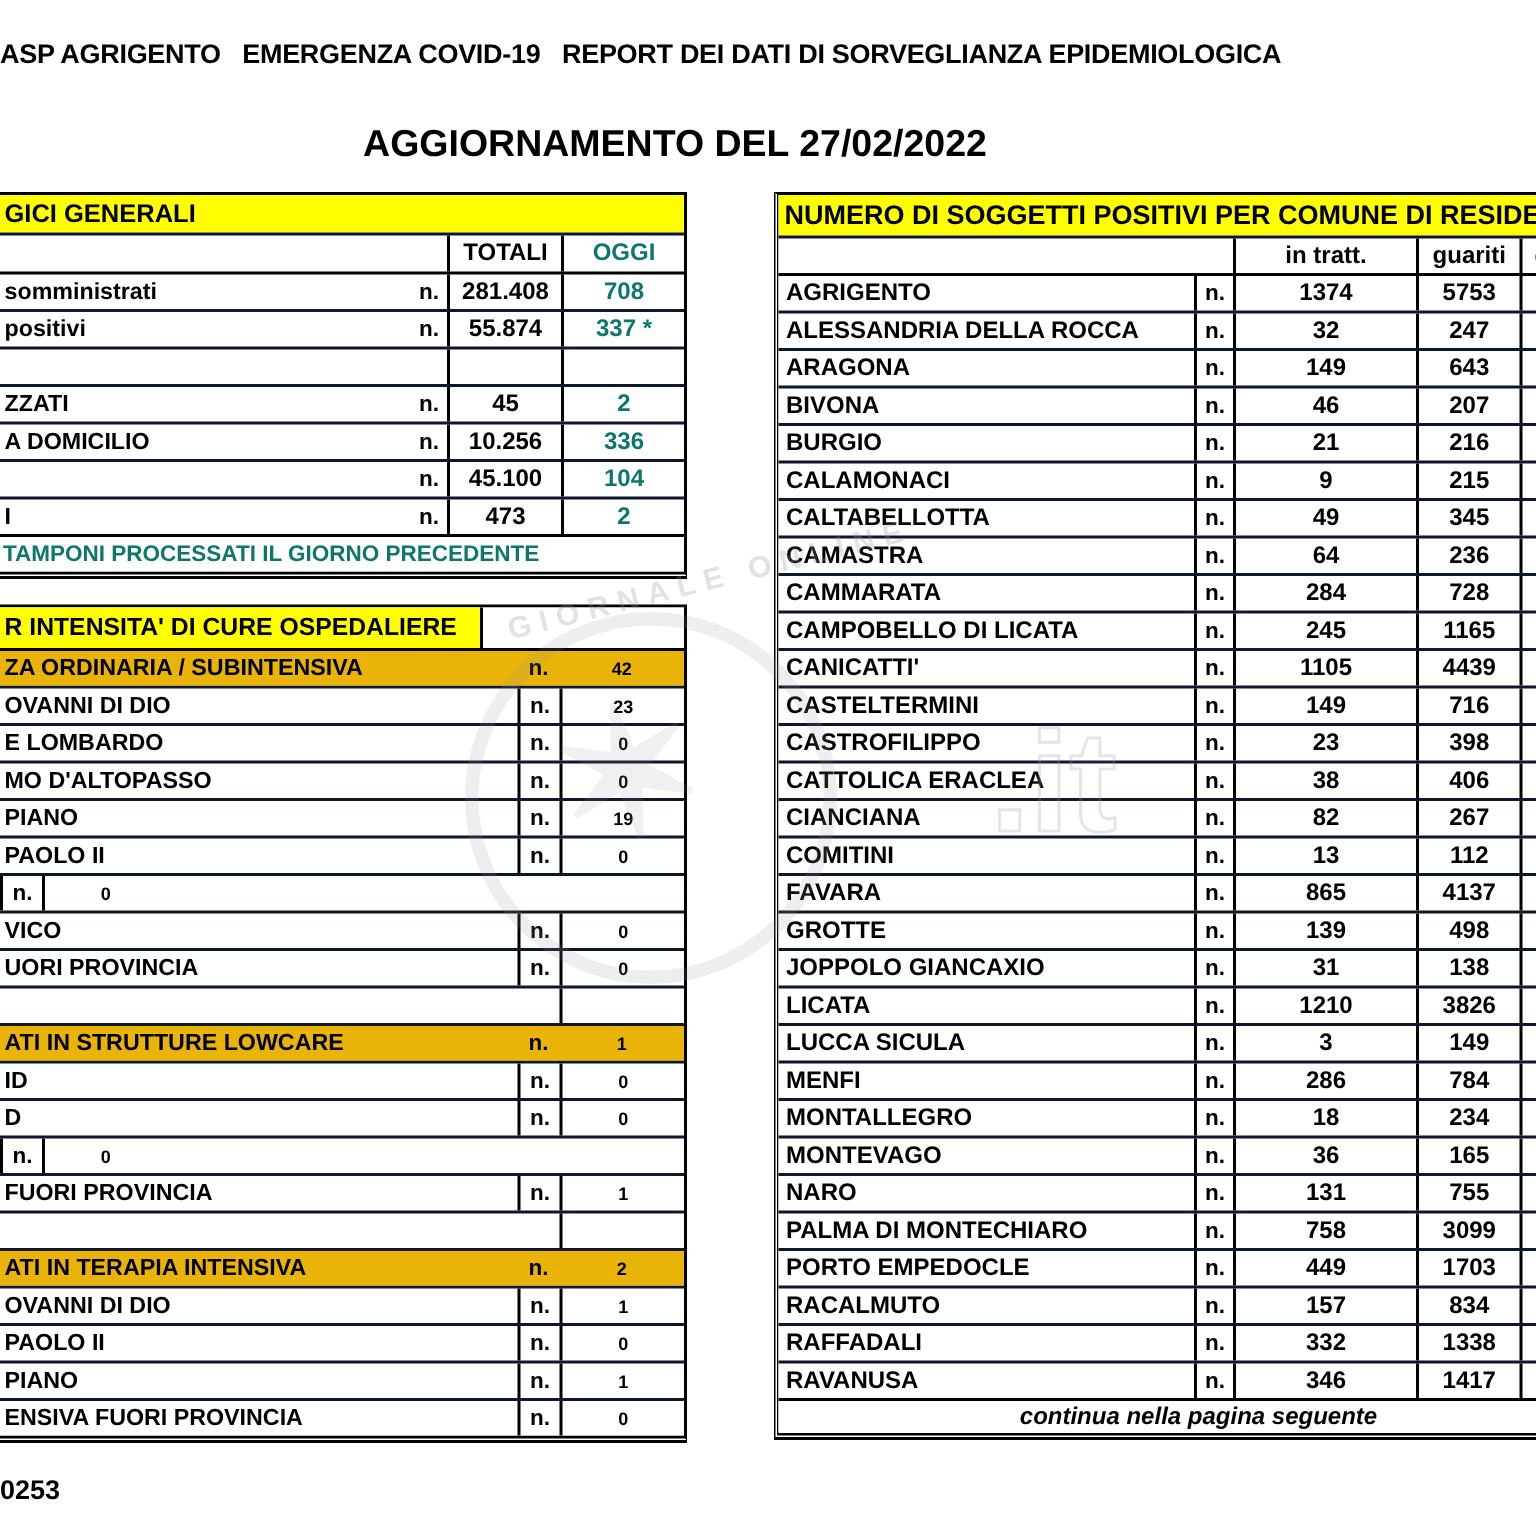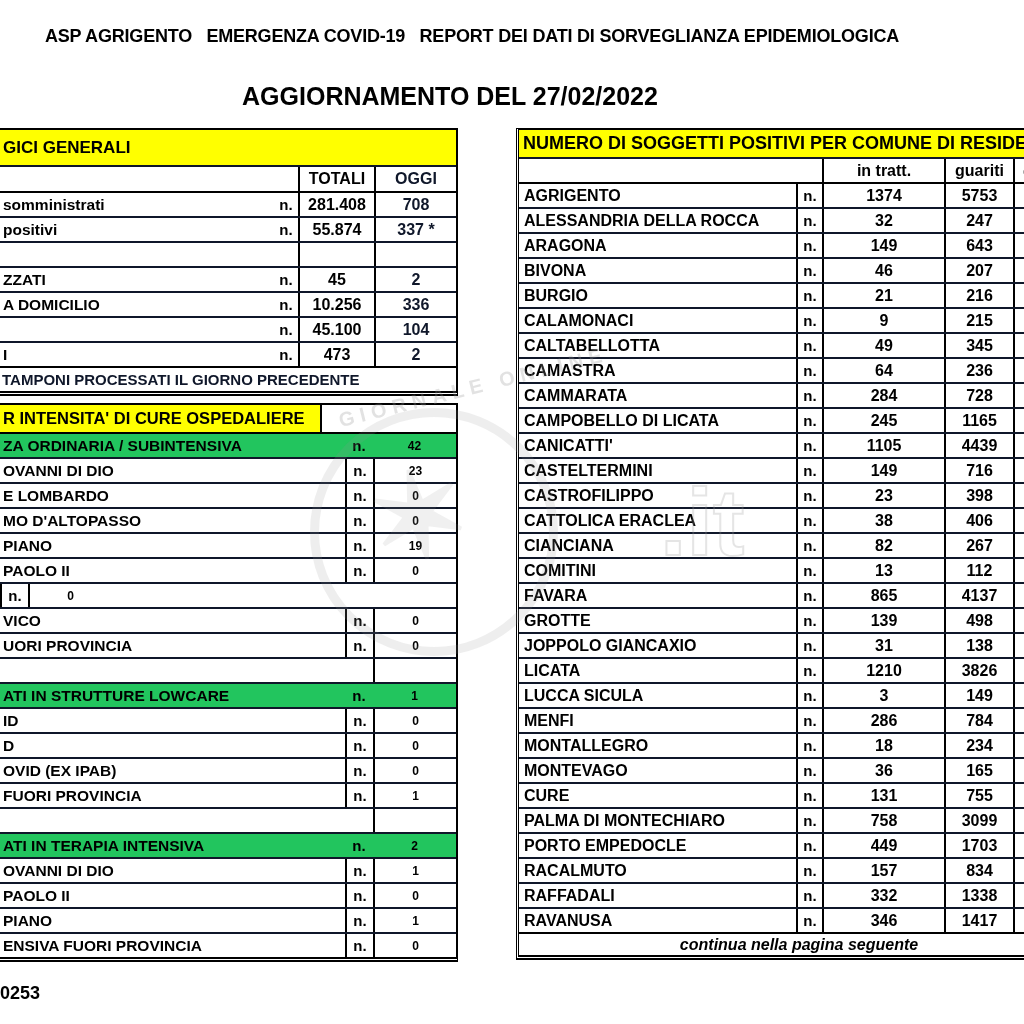--- a/index.html
+++ b/index.html
@@ -2,42 +2,42 @@
 <html><head>
 <meta charset="utf-8">
 <style>
   html,body{margin:0;padding:0}
   body{
     width:1024px;height:1024px;position:relative;overflow:hidden;
     background:#ffffff;
     font-family:"Liberation Sans",sans-serif;font-weight:bold;color:#000;
   }
   
-  .hline1{position:absolute;top:26px;left:0;width:944px;text-align:center;
+  .hline1{position:absolute;top:26px;left:0;width:944px;text-align:left;
     font-size:18px;white-space:pre;letter-spacing:-0.2px}
   .htitle{position:absolute;top:82px;left:0;width:900px;text-align:center;font-size:25px}
   
   .tbl{position:absolute;background:#fff;border-top:2px solid #000}
   #t1{left:0;top:128px;width:456px;border-right:2px solid #000;border-bottom:5px double #000}
   #t2{left:0;top:403px;width:456px;border-right:2px solid #000;border-bottom:5px double #000}
   #t3{left:516px;top:128px;width:560px;border-left:3px double #000;border-bottom:5px double #000}
   .row{display:flex;align-items:stretch;height:25px;box-sizing:border-box;background:#fff}
   .row + .row{border-top:2px solid #0f172a}
   .cell{display:flex;align-items:center;box-sizing:border-box;overflow:hidden;height:100%}
   .bl{border-left:2px solid #000}
   .yellow{background:#ffff00}
-  .gray{background:#22c55e}
-  .red{color:#0f172a}
+  .gray{background:#eab308}
+  .red{color:#0f766e}
   .lblpad{padding-left:3px}
   
   .c1-lbl{flex:1 1 auto;font-size:15.5px}
   .c1-n{width:24px;font-size:15px;justify-content:center}
   .c1-tot{width:76px;font-size:16px;justify-content:center}
   .c1-oggi{width:82px;font-size:16px;justify-content:center}
-  #t1 .yhead{height:35px;font-size:17px;padding-left:3px}
+  #t1 .yhead{height:25px;font-size:17px;padding-left:3px}
   #t1 .colhead{height:26px}
   #t1 .foot{height:25px;font-size:15px;padding-left:2px}
   
   .c2-lbl{flex:1 1 auto;font-size:15.5px}
   .c2-n{width:28px;font-size:15px;justify-content:center}
   .c2-val{width:83px;font-size:12px;justify-content:center}
   #t2 .yhead{height:27px}
   #t2 .ycell{width:320px;font-size:16.5px;padding-left:3px}
   #t2 .yrest{flex:1 1 auto}
   
@@ -186,21 +186,20 @@
         <div class="cell c2-lbl lblpad">ID</div>
         <div class="cell c2-n bl">n.</div>
         <div class="cell c2-val bl">0</div>
       </div>
       <div class="row">
         <div class="cell c2-lbl lblpad">D</div>
         <div class="cell c2-n bl">n.</div>
         <div class="cell c2-val bl">0</div>
       </div>
       <div class="row">
-        <div class="cell c2-lbl lblpad">OVID (EX IPAB)</div>
         <div class="cell c2-n bl">n.</div>
         <div class="cell c2-val bl">0</div>
       </div>
       <div class="row">
         <div class="cell c2-lbl lblpad">FUORI PROVINCIA</div>
         <div class="cell c2-n bl">n.</div>
         <div class="cell c2-val bl">1</div>
       </div>
       <div class="row">
         <div class="cell c2-lbl"></div>
@@ -405,21 +404,21 @@
         <div class="cell c3-dx bl"></div>
       </div>
       <div class="row">
         <div class="cell c3-com">MONTEVAGO</div>
         <div class="cell c3-n bl">n.</div>
         <div class="cell c3-tr bl">36</div>
         <div class="cell c3-gu bl">165</div>
         <div class="cell c3-dx bl"></div>
       </div>
       <div class="row">
-        <div class="cell c3-com">CURE</div>
+        <div class="cell c3-com">NARO</div>
         <div class="cell c3-n bl">n.</div>
         <div class="cell c3-tr bl">131</div>
         <div class="cell c3-gu bl">755</div>
         <div class="cell c3-dx bl"></div>
       </div>
       <div class="row">
         <div class="cell c3-com">PALMA DI MONTECHIARO</div>
         <div class="cell c3-n bl">n.</div>
         <div class="cell c3-tr bl">758</div>
         <div class="cell c3-gu bl">3099</div>

